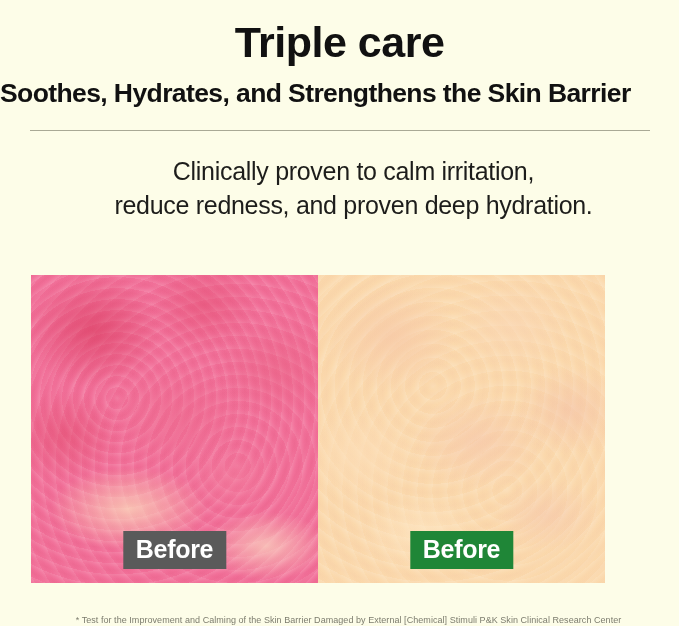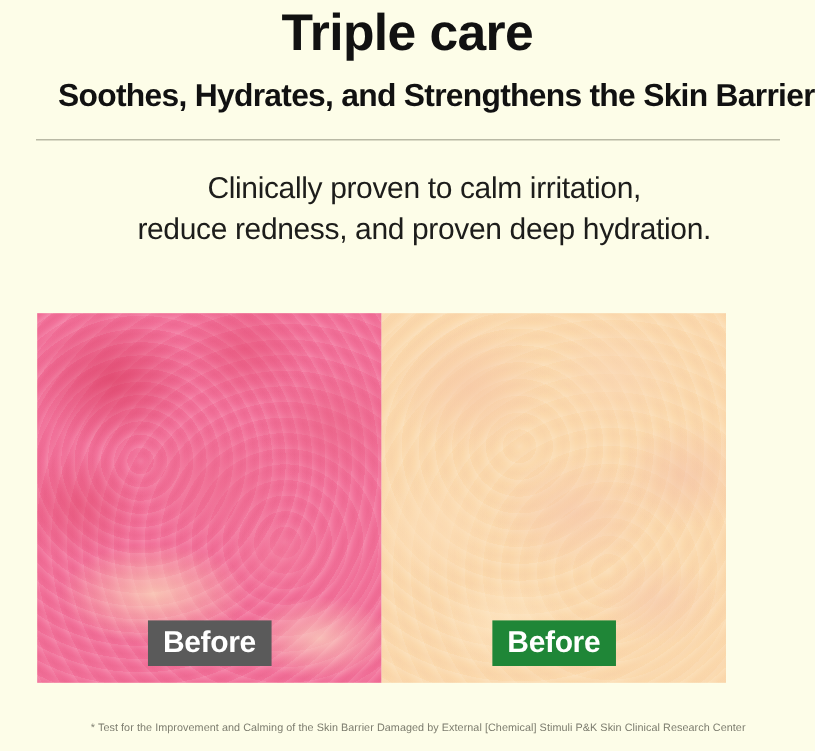--- a/index.html
+++ b/index.html
@@ -23,25 +23,25 @@
     box-sizing: border-box;
   }
 
   
   .title {
     text-align: center;
     font-size: 43px;
     font-weight: bold;
     letter-spacing: -0.5px;
     line-height: 1.05;
-    margin: 6px 0 0 0;
+    margin: 20px 0 0 0;
     color: #111111;
   }
   .subtitle {
-    text-align: right;
+    text-align: left;
     font-size: 26.5px;
     font-weight: bold;
     letter-spacing: -0.6px;
     line-height: 1.1;
     margin: 14px 0 13px 0;
     color: #111111;
     white-space: nowrap;
   }
 
   .divider {

